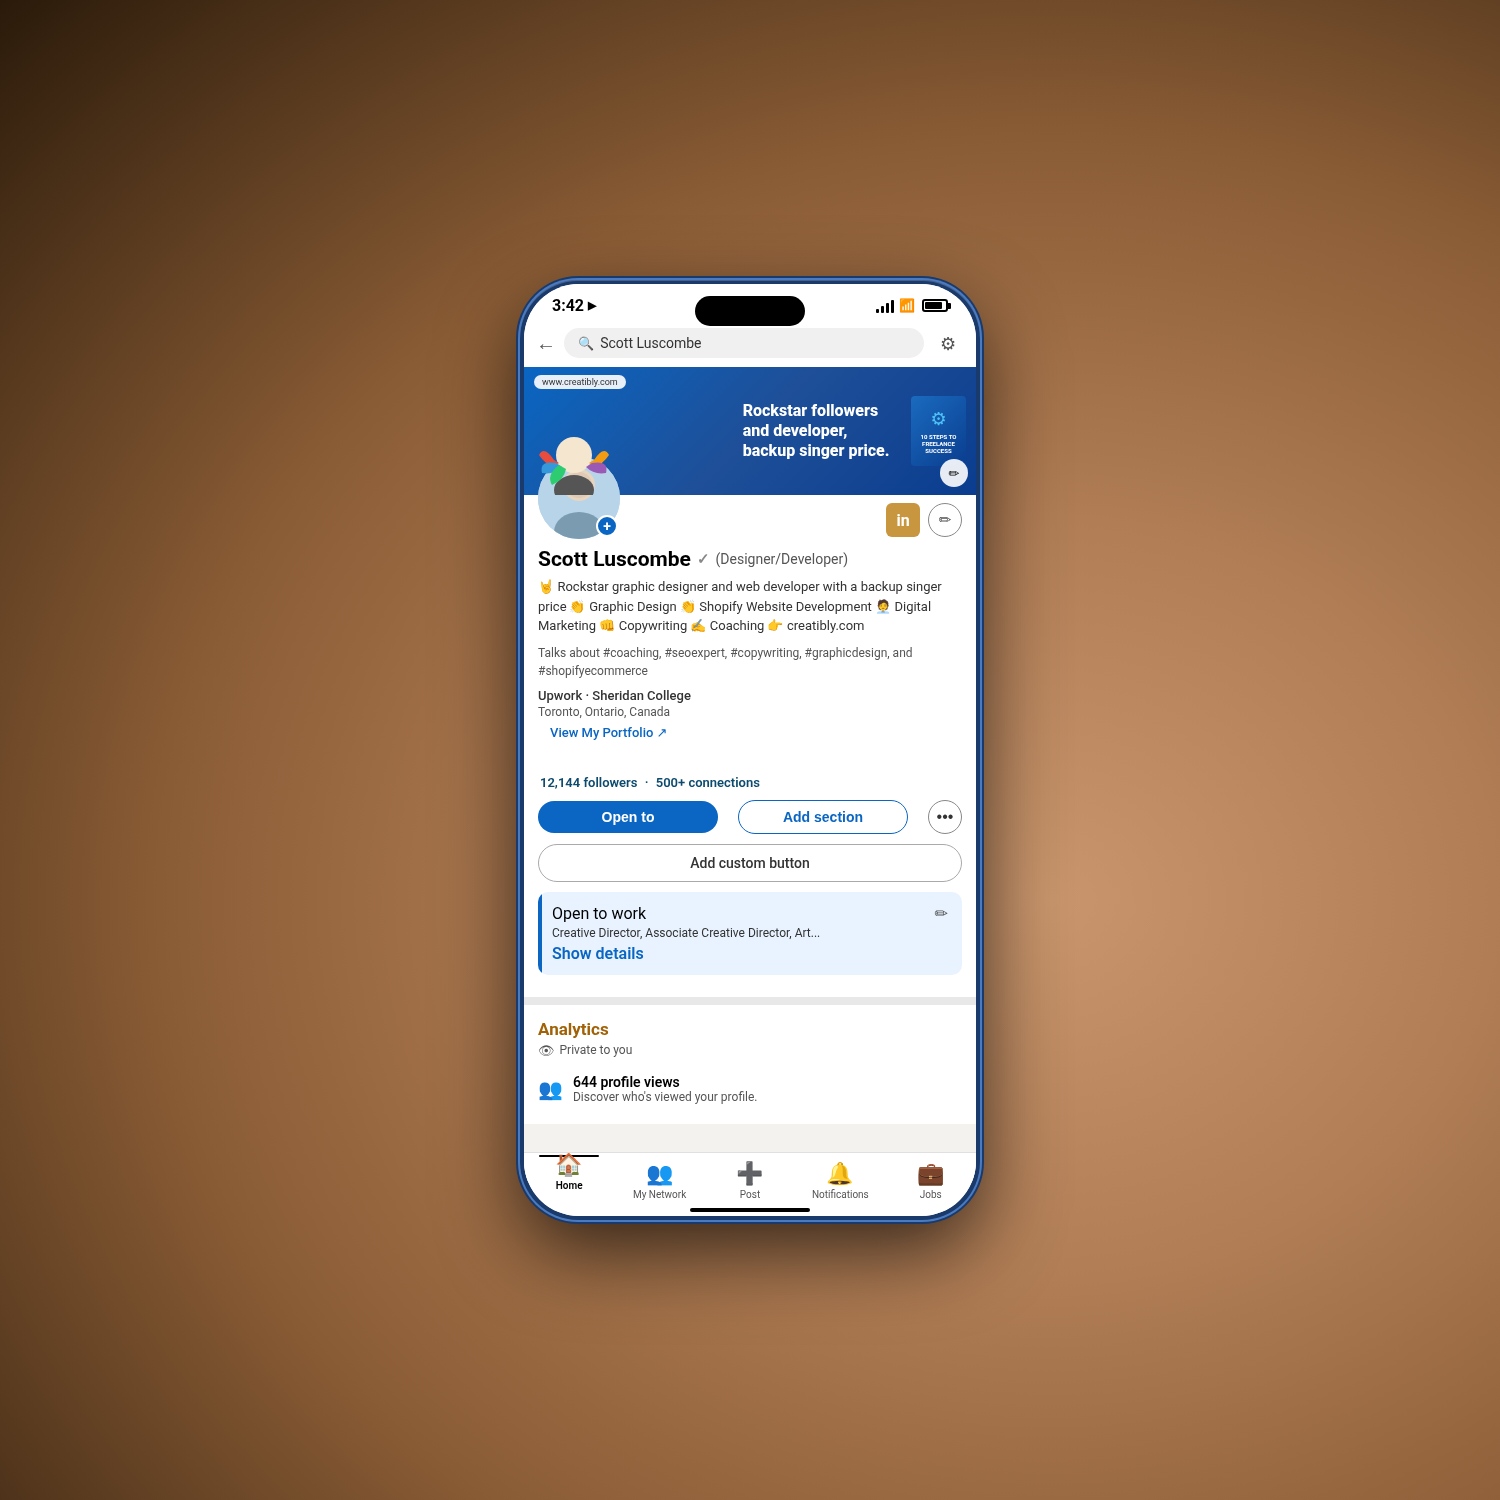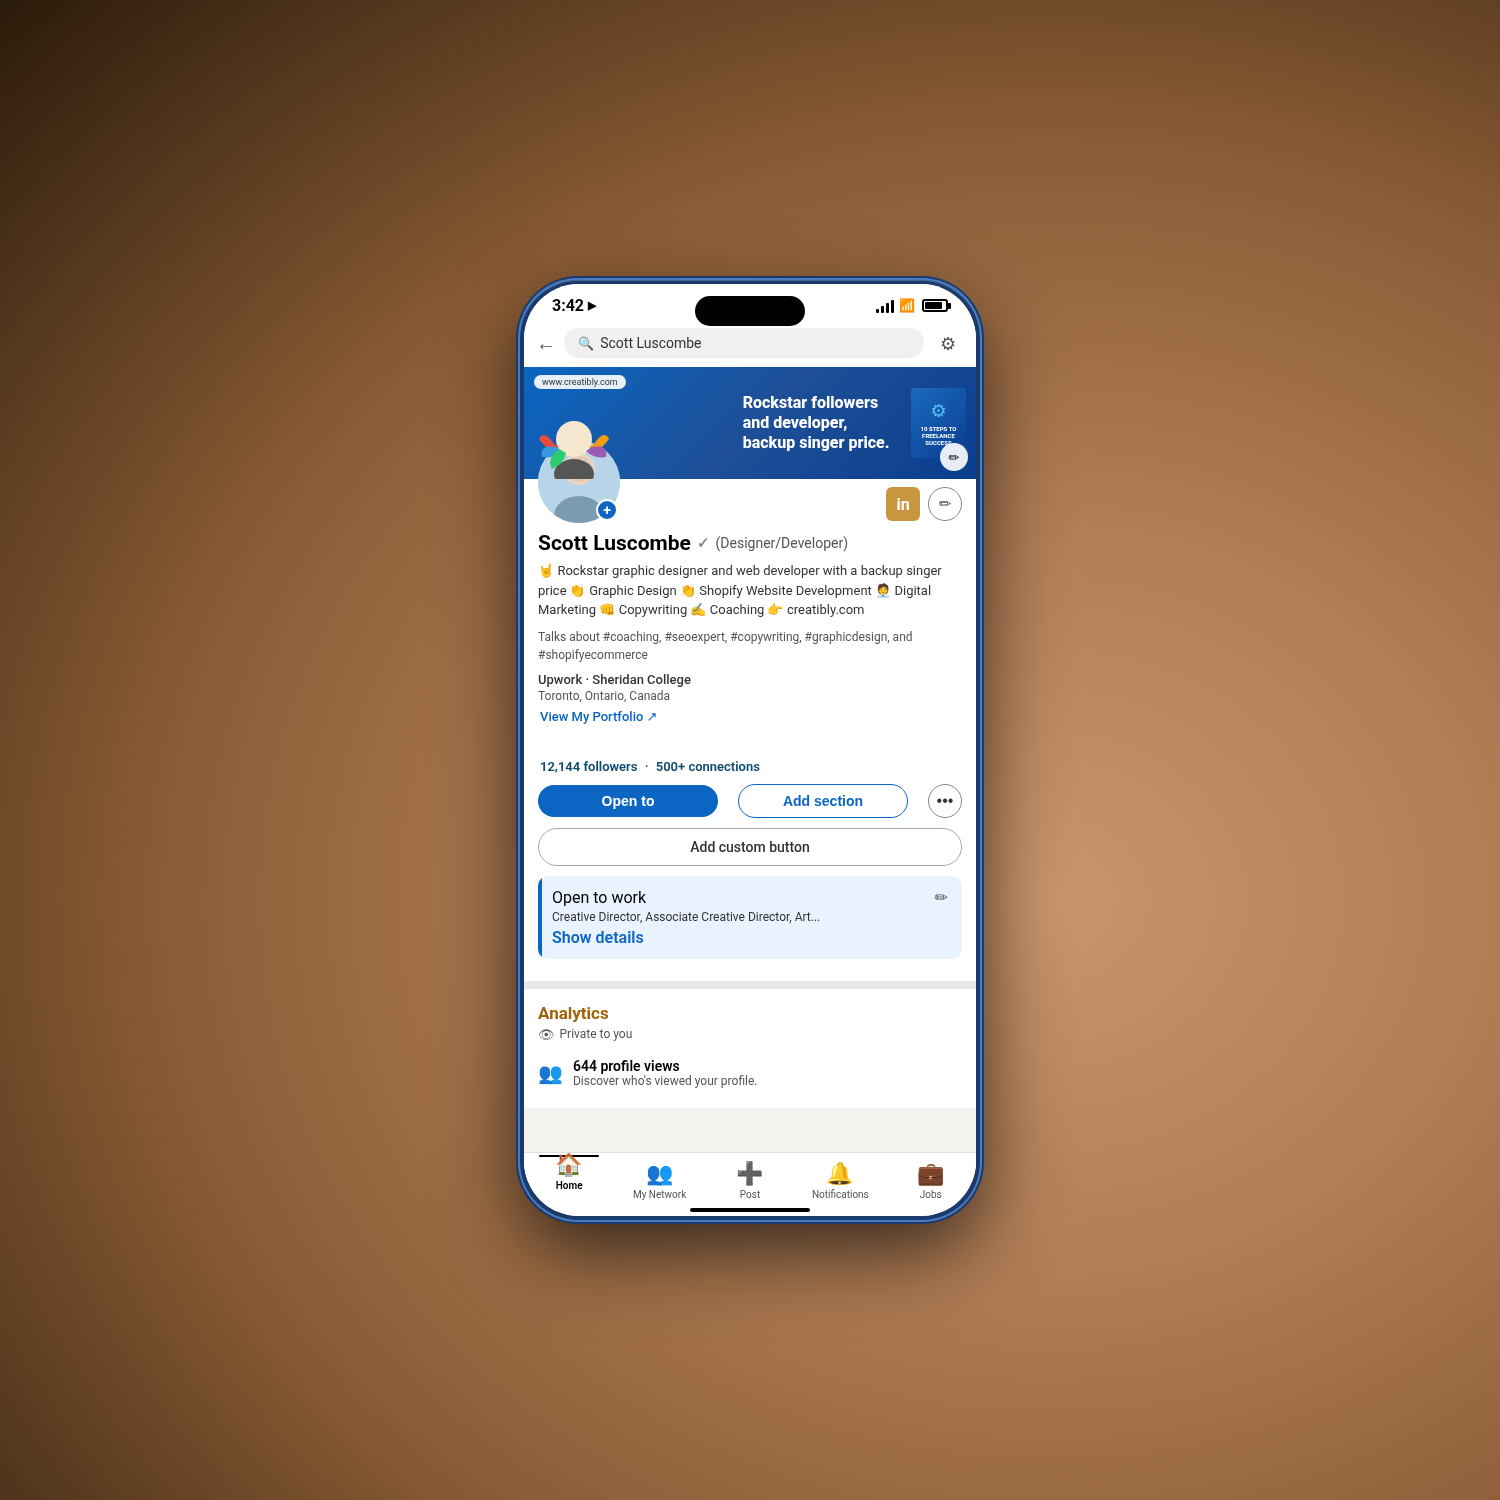--- a/index.html
+++ b/index.html
@@ -188,21 +188,21 @@
       overflow-y: auto;
       height: calc(100% - 118px);
       background: #f3f2ef;
       scrollbar-width: none;
     }
     .content-area::-webkit-scrollbar { display: none; }
 
     
     .banner {
       width: 100%;
-      height: 112px;
+      height: 128px;
       background: linear-gradient(135deg, #0a66c2 0%, #1e4f98 50%, #0a3d8f 100%);
       position: relative;
       overflow: hidden;
     }
 
     .banner-url {
       position: absolute;
       top: 8px;
       left: 10px;
       background: rgba(255,255,255,0.9);
@@ -363,21 +363,21 @@
       font-weight: 500;
     }
 
     .profile-location {
       padding: 0 14px 4px;
       font-size: 12px;
       color: #555;
     }
 
     .portfolio-link {
-      padding: 2px 16px 4px;
+      padding: 2px 26px 4px;
       font-size: 13px;
       color: #0a66c2;
       font-weight: 500;
       cursor: pointer;
     }
 
     .connections-row {
       padding: 4px 14px 10px;
       font-size: 13px;
       color: #0c4a6e;

